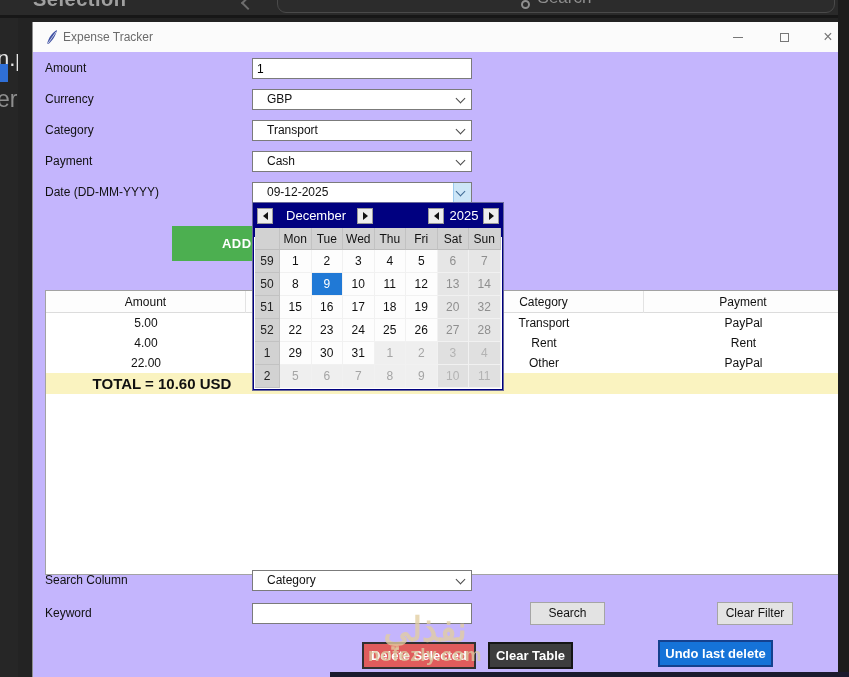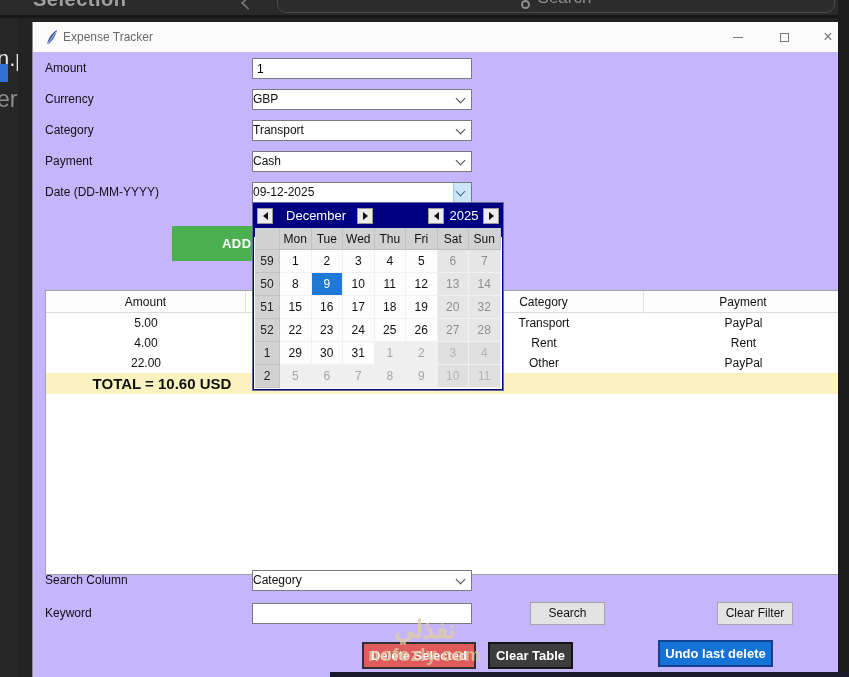--- a/index.html
+++ b/index.html
@@ -31,21 +31,21 @@
   .wc { position:absolute; top:0; width:34px; height:30px; display:flex; align-items:center; justify-content:center; color:#777; }
   .wc.min { left:688px; } .wc.max { left:734px; } .wc.cls { left:778px; }
   .glyph-min { width:10px; height:1px; background:#777; }
   .glyph-max { width:9px; height:9px; border:1px solid #777; }
   .glyph-cls { font-size:16px; line-height:1; }
 
   
   .flabel { position:absolute; left:12px; font-size:12px; color:#111; line-height:21px; }
   .entry, .combo { position:absolute; left:219px; width:220px; height:21px; background:#fff; border:1px solid #7b7b7b; font-size:12px; color:#111; }
   .entry input { width:100%; height:100%; border:none; outline:none; background:transparent; font:inherit; padding:0 4px; }
-  .combo { line-height:19px; padding-left:0; }
+  .combo { line-height:19px; padding-left:14px; }
   .chev { position:absolute; right:7px; top:5px; width:7px; height:7px; border-right:1.6px solid #4a4a4a; border-bottom:1.6px solid #4a4a4a; transform:rotate(45deg); }
   .combo .arrowzone { position:absolute; right:0; top:0; width:18px; height:19px; }
   .combo.open-combo .arrowzone { background:#cde6f7; border-left:1px solid #9ccbef; }
   .combo.open-combo .chev { border-color:#3f6a94; }
 
   .add-btn { position:absolute; left:139px; top:204px; width:122px; height:35px; background:#4caf50; border:none; color:#fff; font-weight:bold; font-size:13px; text-align:center; line-height:35px; letter-spacing:.5px; overflow:hidden; white-space:nowrap; padding-left:30px; z-index:2; }
 
   
   .calendar { position:absolute; left:220px; top:181px; width:250px; height:187px; background:#fff; border:1px solid #000080; outline:1px solid #6a6a9a; z-index:6; }
   .cal-header { position:absolute; left:0; top:0; width:100%; height:33px; background:#000080; color:#fff; }
@@ -78,21 +78,21 @@
   .btn-plain { position:absolute; height:23px; background:#e3e3e3; border:1px solid #a5a5a5; font-size:12px; color:#111; text-align:center; line-height:21px; }
   .btn-search { left:497px; top:580px; width:75px; }
   .btn-clearfilter { left:684px; top:580px; width:76px; }
   .btn-big { position:absolute; height:27px; color:#fff; font-weight:bold; font-size:13px; text-align:center; }
   .btn-delete { left:329px; top:620px; width:114px; background:#e05c5c; border:2px solid #313131; line-height:23px; }
   .btn-cleartable { left:455px; top:620px; width:85px; background:#3d3d3d; border:2px solid #151515; line-height:23px; }
   .btn-undo { left:625px; top:618px; width:115px; background:#1573d8; border:2px solid #14418f; line-height:23px; }
 
   
   .watermark { position:absolute; left:355px; top:614px; width:140px; text-align:center; z-index:9; pointer-events:none; }
-  .wm-ar { font-size:25px; font-weight:bold; color:rgba(225,205,160,0.78); line-height:30px; }
+  .wm-ar { font-size:34px; font-weight:bold; color:rgba(225,205,160,0.78); line-height:30px; }
   .wm-en { font-size:19px; font-weight:bold; color:rgba(218,202,162,0.8); line-height:22px; letter-spacing:.5px; }
 </style>
 </head>
 <body>
 
 <div class="topbar">
   <span class="bg-menu-item">Selection</span>
   <span class="bg-chev back"></span>
   <span class="bg-chev fwd"></span>
   <div class="bg-searchbox">

